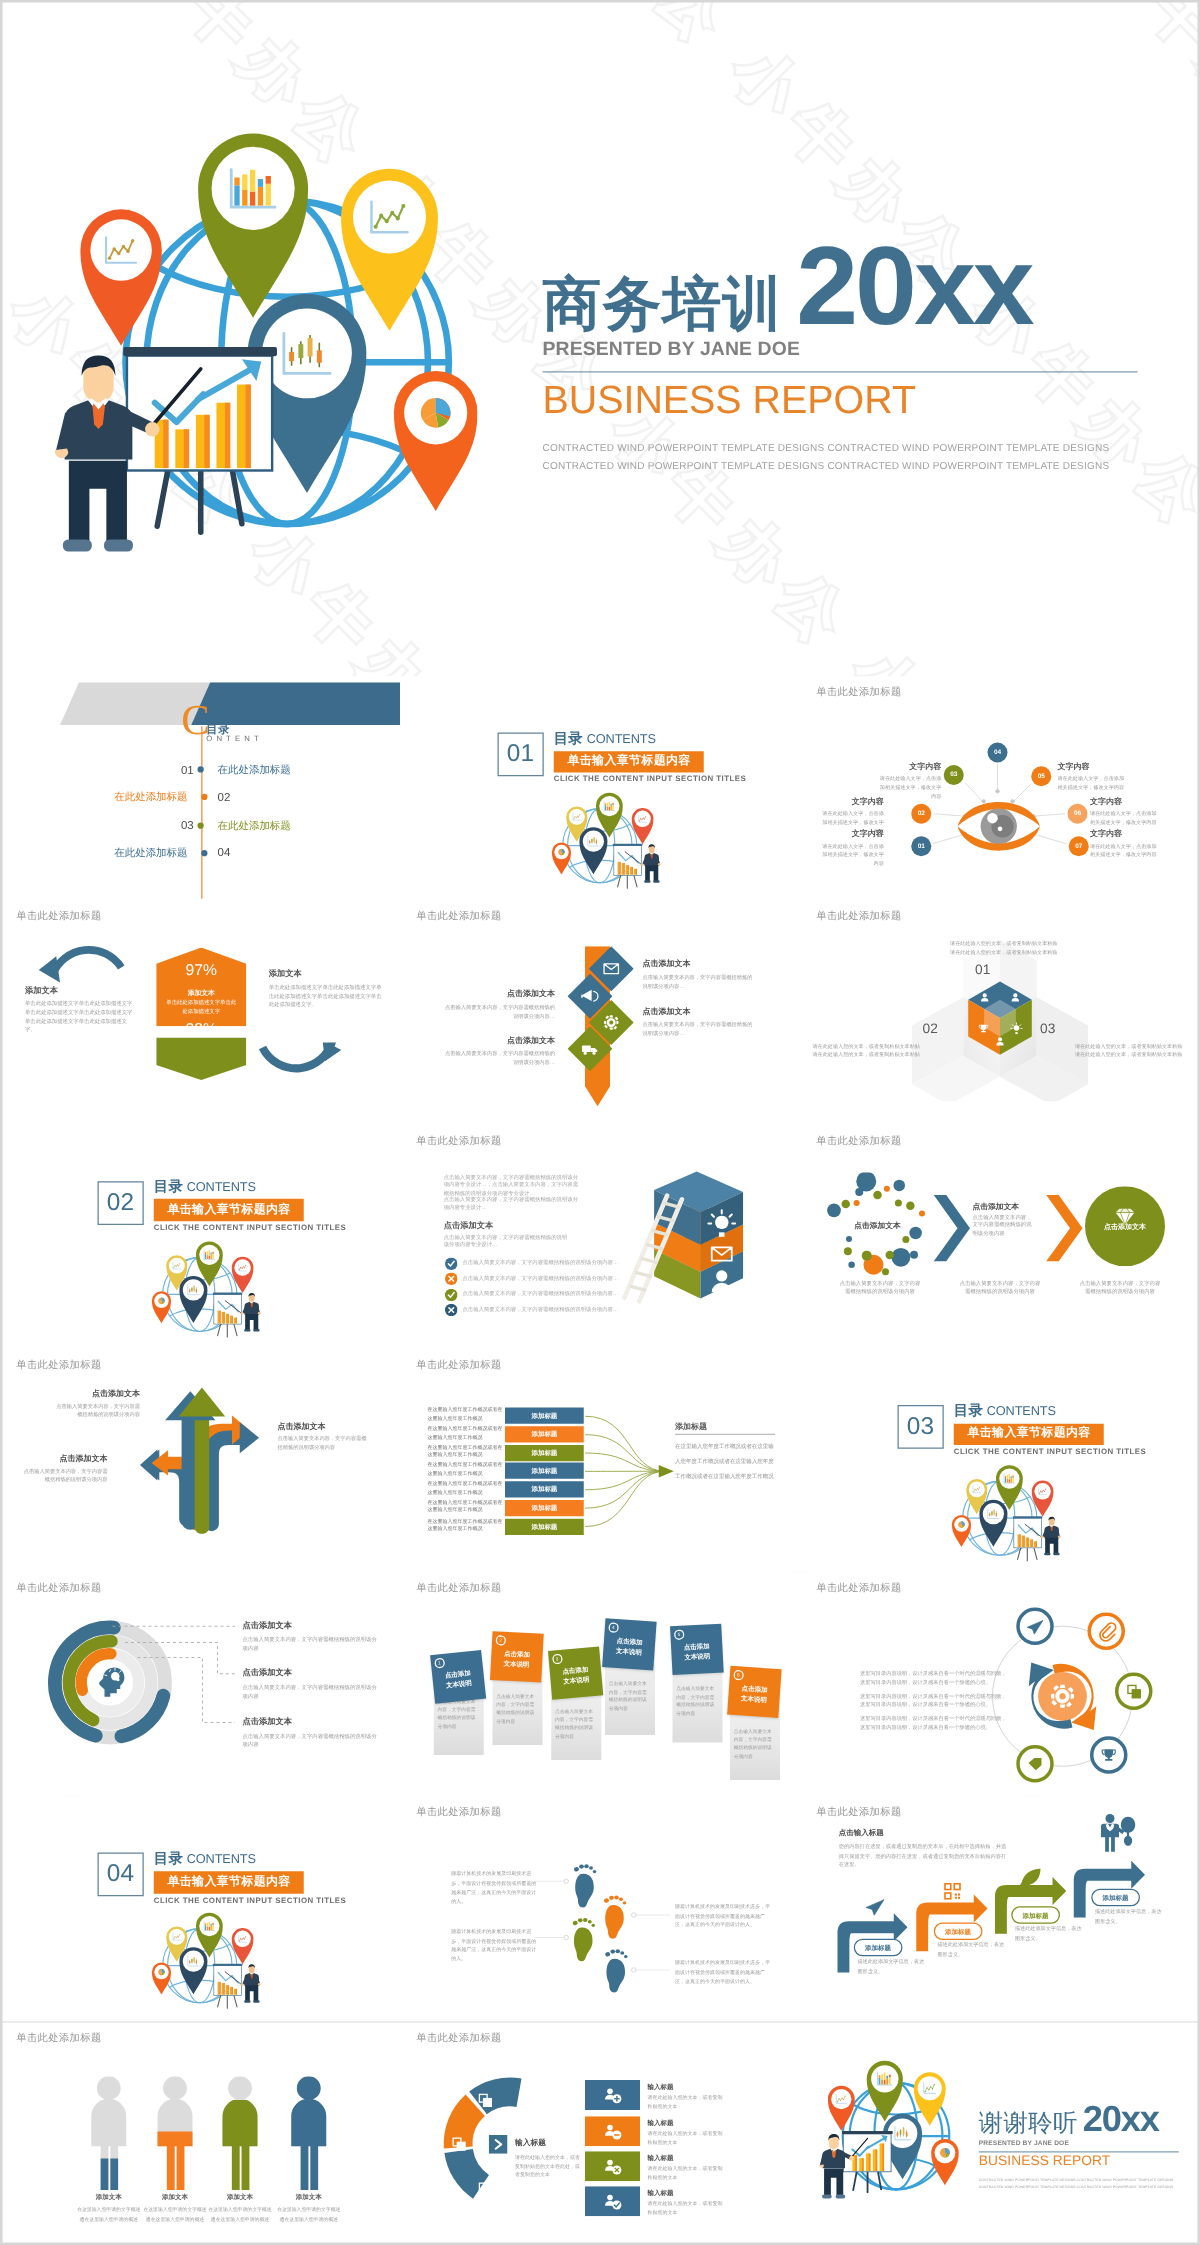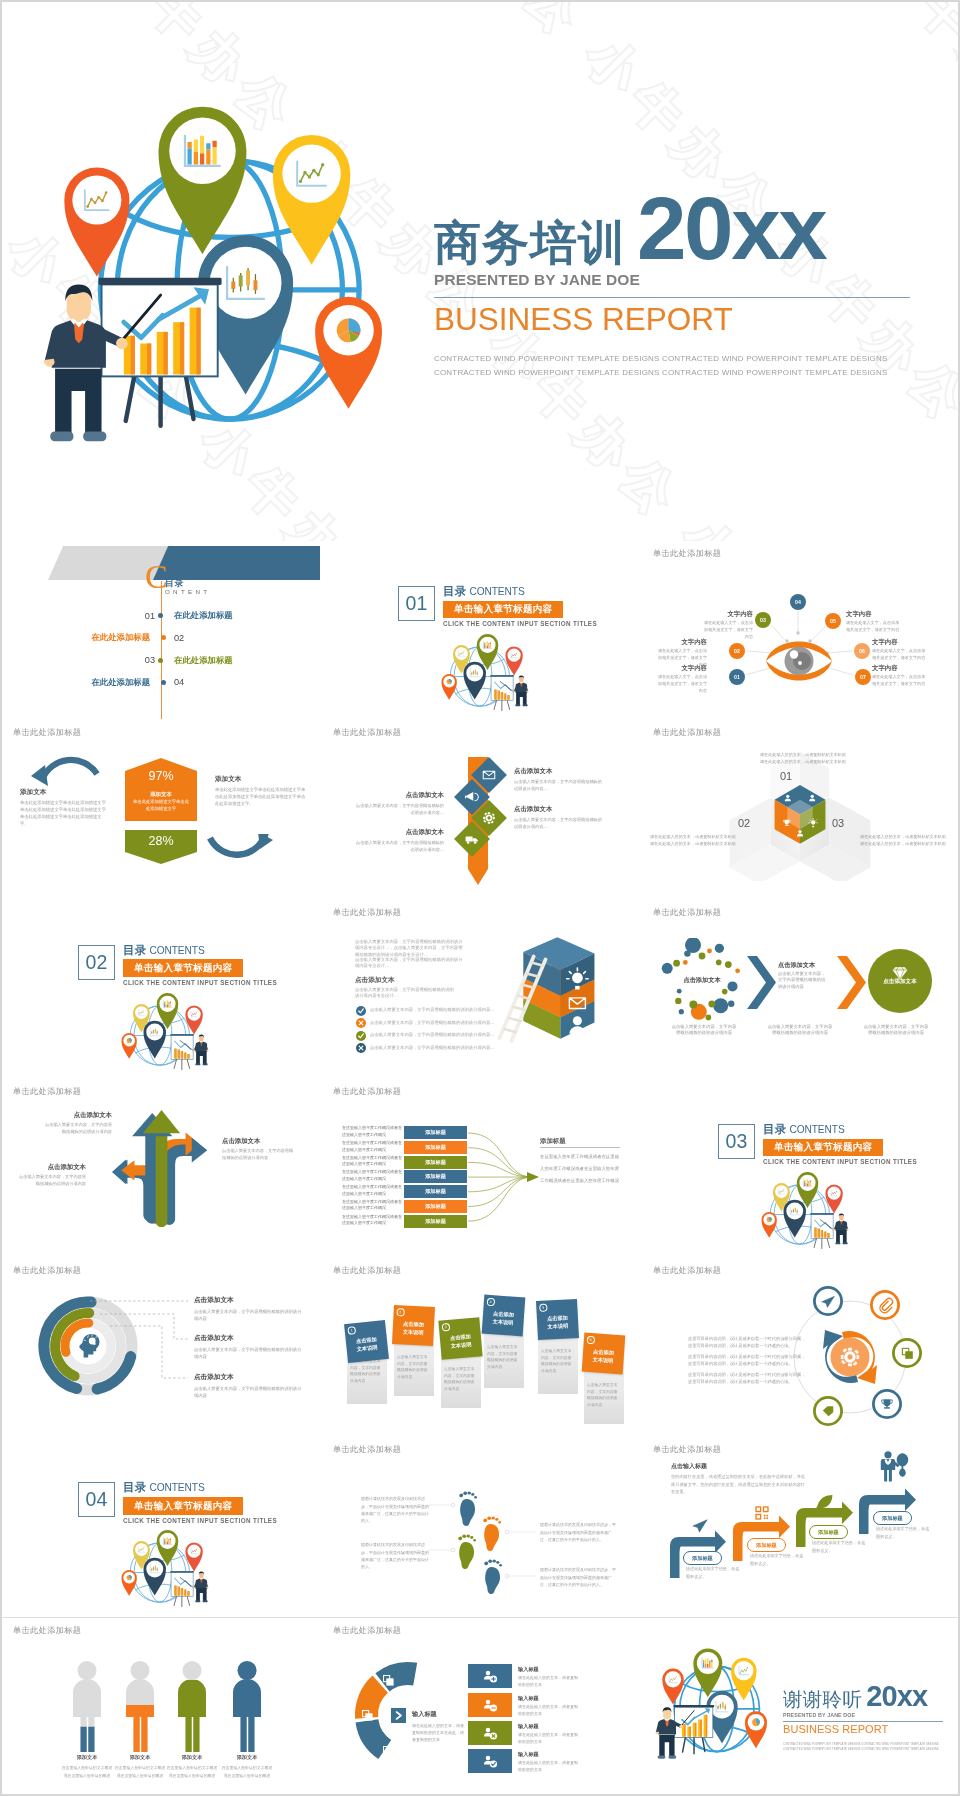--- a/index.html
+++ b/index.html
@@ -61,21 +61,21 @@
   .tw-c{position:absolute;left:0;top:0;font-size:34px;color:#ed8b28;font-family:"Liberation Serif",serif;line-height:1;font-weight:400;}
   .tw-cn{position:absolute;left:20px;top:17px;font-size:9px;color:#3d6b8c;font-weight:700;letter-spacing:.5px;white-space:nowrap;}
   .tw-en{position:absolute;left:20px;top:28px;font-size:6.2px;color:#6e6e6e;letter-spacing:3.3px;white-space:nowrap;}
   .toc-line{position:absolute;left:160.5px;top:40px;width:1px;height:138px;background:#ef8c3c;}
   .toc-items{position:absolute;left:0;top:68px;width:320px;height:100px;}
   .tl-row{position:absolute;left:0;width:320px;height:13px;display:flex;align-items:center;}
   .tl-num{font-size:9.2px;color:#4a4a4a;}
   .tl-num.r{text-align:right;width:45px;margin-left:110px;}
   .tl-num.l{text-align:left;width:45px;margin-left:5px;}
   .tl-dot{width:5px;height:5px;border-radius:50%;margin:0 3px;}
-  .tl-lab{font-size:8.4px;font-weight:700;}
+  .tl-lab{font-size:8.4px;font-weight:400;}
   .tl-lab.rl{margin-left:8px;}
   .tl-lab.ll{margin-left:60px;text-align:right;width:90px;margin-right:8px;}
 
   
   .eye-node{position:absolute;width:16px;height:16px;border-radius:50%;color:#fff;
      font-size:5.2px;display:flex;align-items:center;justify-content:center;font-weight:700;z-index:3;}
   .eye-txt{position:absolute;}
   .eye-h{font-size:6.4px;font-weight:700;color:#555;line-height:1.3;}
   .eye-b{font-size:4.1px;color:#9b9b9b;line-height:1.65;margin-top:2px;}
 
@@ -880,21 +880,21 @@
 </svg>
 <svg class="gl" style="left:125px;top:38px" width="72" height="63">
   <path d="M36,0 L72,13 L72,63 L0,63 L0,13 Z" fill="#f07c16"></path>
 </svg>
 <div class="hx-pct" style="left:125px;top:49px">97%</div>
 <div class="hx-lab" style="left:125px;top:71px">添加文本</div>
 <div class="hx-body" style="left:131px;top:79px">单击此处添加描述文字单击此处添加描述文字</div>
 <svg class="gl" style="left:125px;top:110px" width="72" height="34">
   <path d="M0,0 L72,0 L72,22 L36,34 L0,22 Z" fill="#7f8f1b"></path>
 </svg>
-<div class="hx-pct" style="left:125px;top:114px">28%</div>
+<div class="hx-pct" style="left:125px;top:96px">28%</div>
 <div class="hx-txt" style="left:20px;top:68px;width:86px">
   <div class="hx-h">添加文本</div>
   <div class="hx-b">单击此处添加描述文字单击此处添加描述文字单击此处添加描述文字单击此处添加描述文字单击此处添加描述文字单击此处添加描述文字。</div>
           </div>
 <div class="hx-txt" style="left:215px;top:55px;width:92px">
   <div class="hx-h">添加文本</div>
   <div class="hx-b">单击此处添加描述文字单击此处添加描述文字单击此处添加描述文字单击此处添加描述文字单击此处添加描述文字。</div>
           </div>
 </div>
 <div class="slide k-diamond">

